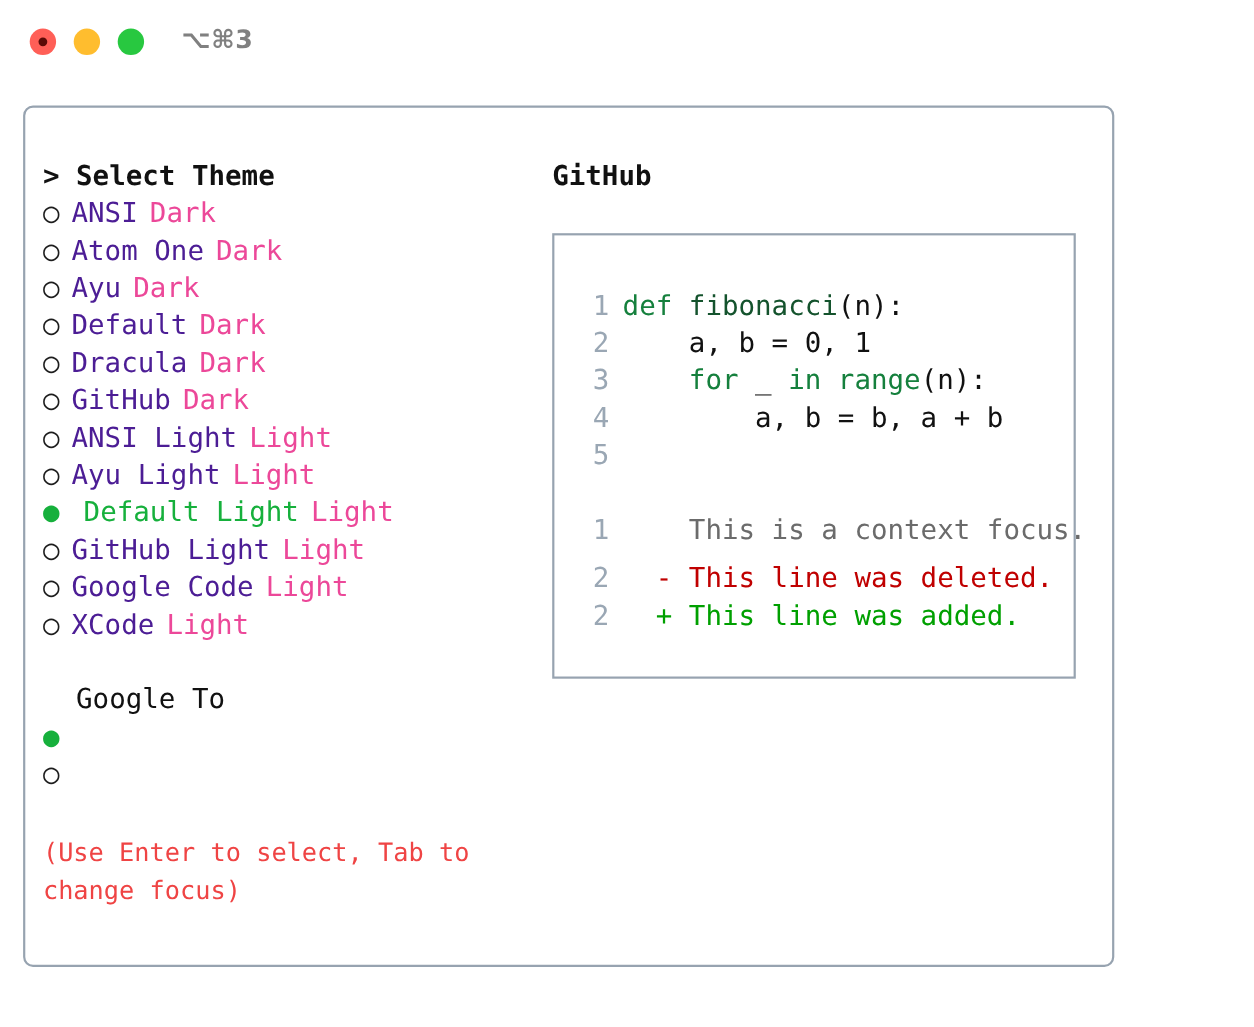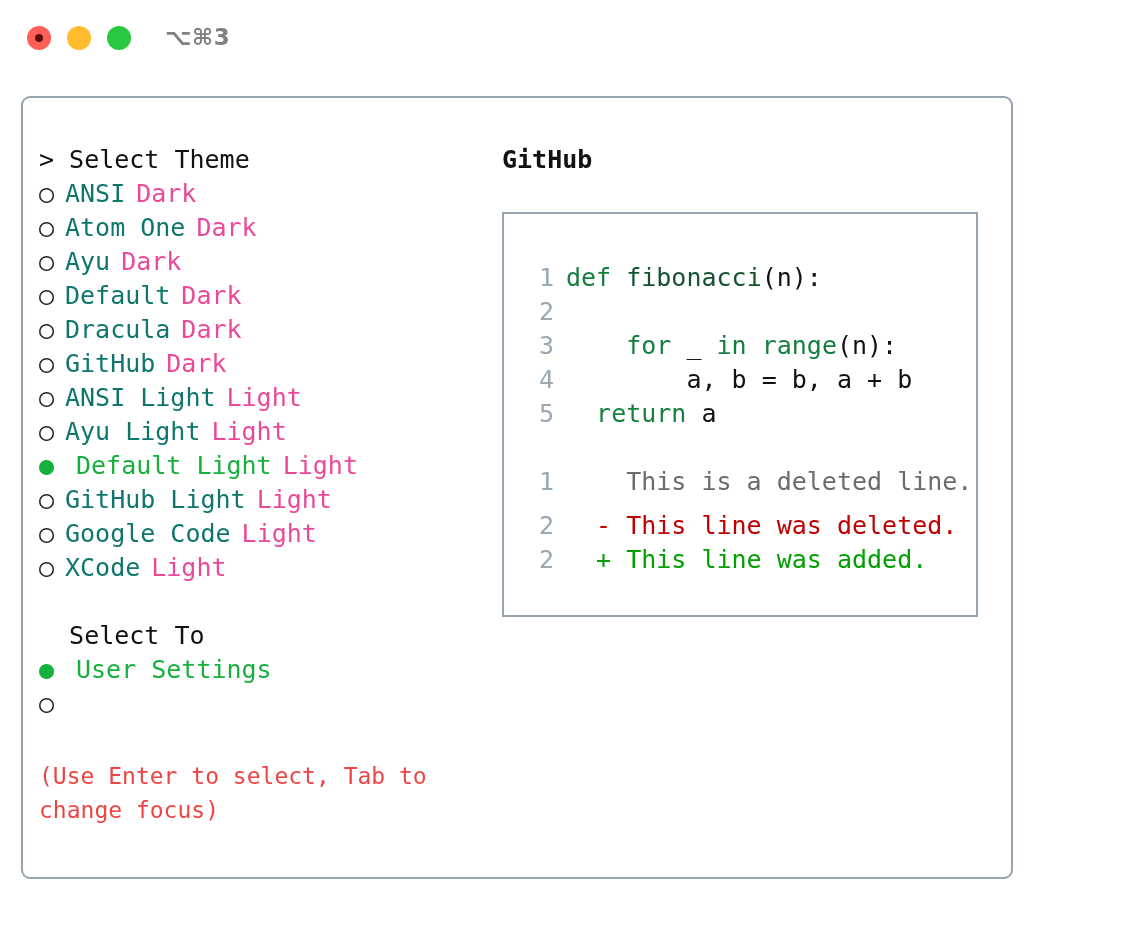--- a/index.html
+++ b/index.html
@@ -96,37 +96,37 @@
     width: 450px;
   }
 
   .section-head {
     font-size: 25px;
     line-height: 34px;
     color: #111111;
     white-space: pre;
   }
   .section-head.focused {
-    font-weight: normal;
+    font-weight: bold;
   }
 
   .opt-row {
     display: flex;
     align-items: baseline;
     font-size: 25px;
     line-height: 34px;
     white-space: pre;
   }
   .opt-bullet {
     width: 26px;
     flex: 0 0 26px;
     color: #1d1d1d;
   }
   .opt-row.selected .opt-bullet { color: #16b03c; }
-  .opt-label { color: #0f766e; }
+  .opt-label { color: #4c1d95; }
   .opt-row.selected .opt-label { color: #16b03c; margin-left: 11px; }
   .opt-tag {
     color: #ec4899;
     padding-left: 11px;
   }
 
   .spacer-sm { height: 34px; }
   .spacer-md { height: 38px; }
 
   .hint {
@@ -224,47 +224,47 @@
             <div class="opt-row"><span class="opt-bullet">○</span><span class="opt-label">ANSI Light</span><span class="opt-tag">Light</span></div>
             <div class="opt-row"><span class="opt-bullet">○</span><span class="opt-label">Ayu Light</span><span class="opt-tag">Light</span></div>
             <div class="opt-row selected"><span class="opt-bullet">●</span><span class="opt-label">Default Light</span><span class="opt-tag">Light</span></div>
             <div class="opt-row"><span class="opt-bullet">○</span><span class="opt-label">GitHub Light</span><span class="opt-tag">Light</span></div>
             <div class="opt-row"><span class="opt-bullet">○</span><span class="opt-label">Google Code</span><span class="opt-tag">Light</span></div>
             <div class="opt-row"><span class="opt-bullet">○</span><span class="opt-label">XCode</span><span class="opt-tag">Light</span></div>
           </div>
 
         <div class="spacer-sm"></div>
 
-        <div class="section-head">  Select To</div>
+        <div class="section-head">  Google To</div>
 
         <div id="apply-options">
-            <div class="opt-row selected"><span class="opt-bullet">●</span><span class="opt-label">User Settings</span></div>
+            <div class="opt-row selected"><span class="opt-bullet">●</span></div>
             <div class="opt-row"><span class="opt-bullet">○</span></div>
           </div>
 
         <div class="spacer-md"></div>
 
         <div class="hint">(Use Enter to select, Tab to change focus)</div>
       </div>
 
       <div class="right-col">
         <div class="preview-head">GitHub</div>
 
         <div class="preview-box">
           <div class="preview-inner">
             <div id="code-block">
                 <div class="code-line"><span class="gutter">1</span><span class="code-text"><span class="tok-kw">def </span><span class="tok-fn">fibonacci</span><span class="tok-plain">(n):</span></span></div>
-                <div class="code-line"><span class="gutter">2</span></div>
+                <div class="code-line"><span class="gutter">2</span><span class="code-text"><span class="tok-plain">    a, b = 0, 1</span></span></div>
                 <div class="code-line"><span class="gutter">3</span><span class="code-text"><span class="tok-plain">    </span><span class="tok-kw">for</span><span class="tok-plain"> _ </span><span class="tok-kw">in</span><span class="tok-plain"> </span><span class="tok-kw">range</span><span class="tok-plain">(n):</span></span></div>
                 <div class="code-line"><span class="gutter">4</span><span class="code-text"><span class="tok-plain">        a, b = b, a + b</span></span></div>
-                <div class="code-line"><span class="gutter">5</span><span class="code-text"><span class="tok-plain">  </span><span class="tok-kw">return</span><span class="tok-plain"> a</span></span></div>
+                <div class="code-line"><span class="gutter">5</span></div>
               </div>
             <div class="blank-line"></div>
             <div id="diff-block">
-                <div class="code-line"><span class="gutter">1</span><span class="code-text diff-ctx">    This is a deleted line.</span></div>
+                <div class="code-line"><span class="gutter">1</span><span class="code-text diff-ctx">    This is a context focus.</span></div>
                 <div class="code-line"><span class="gutter">2</span><span class="code-text diff-del">  - This line was deleted.</span></div>
                 <div class="code-line"><span class="gutter">2</span><span class="code-text diff-add">  + This line was added.</span></div>
               </div>
           </div>
         </div>
       </div>
 
     </div>
   </div>
 </div>

